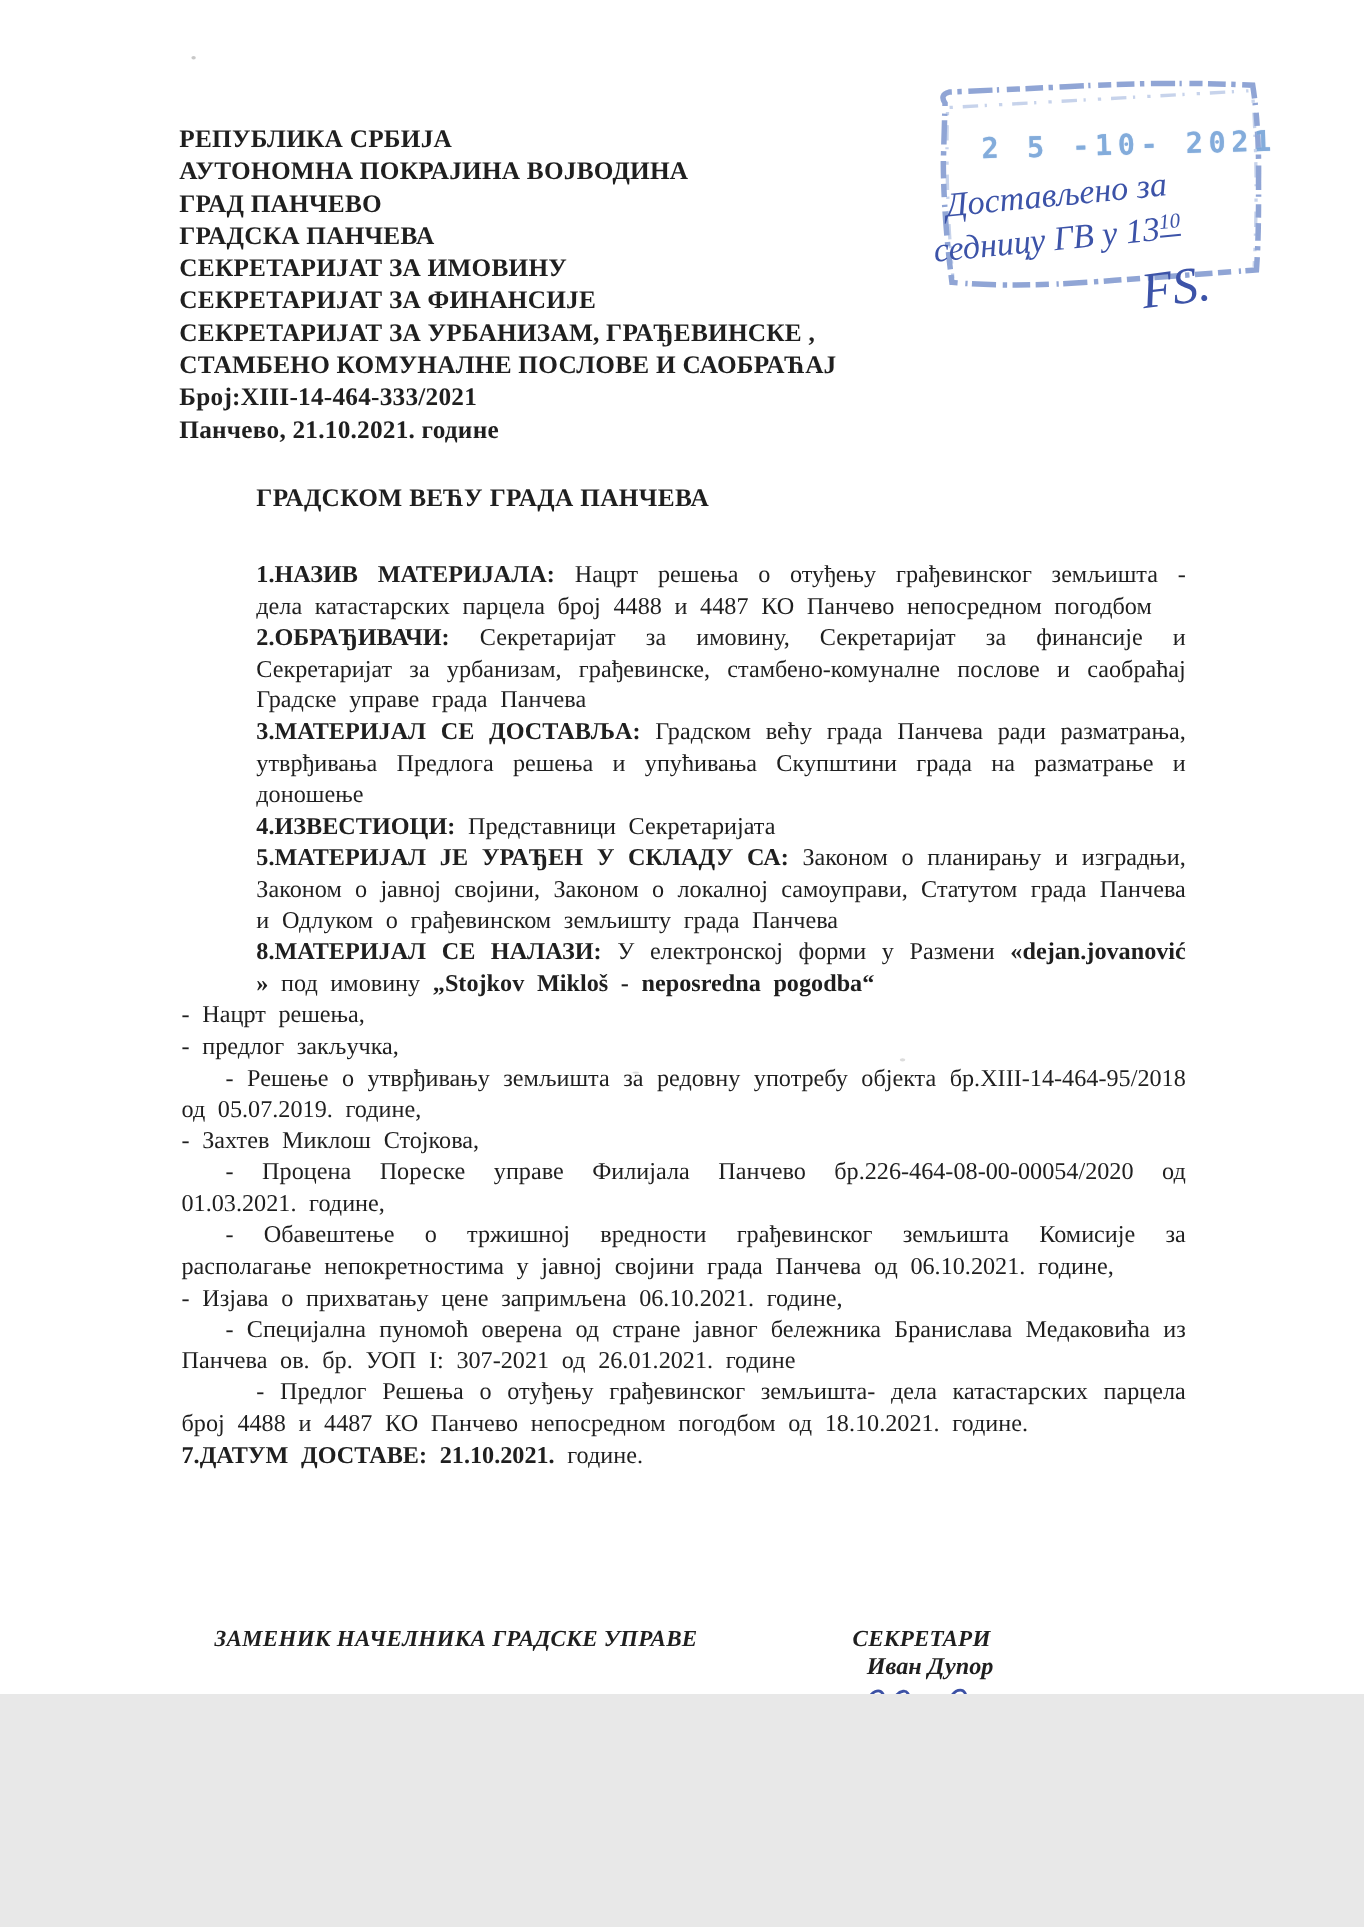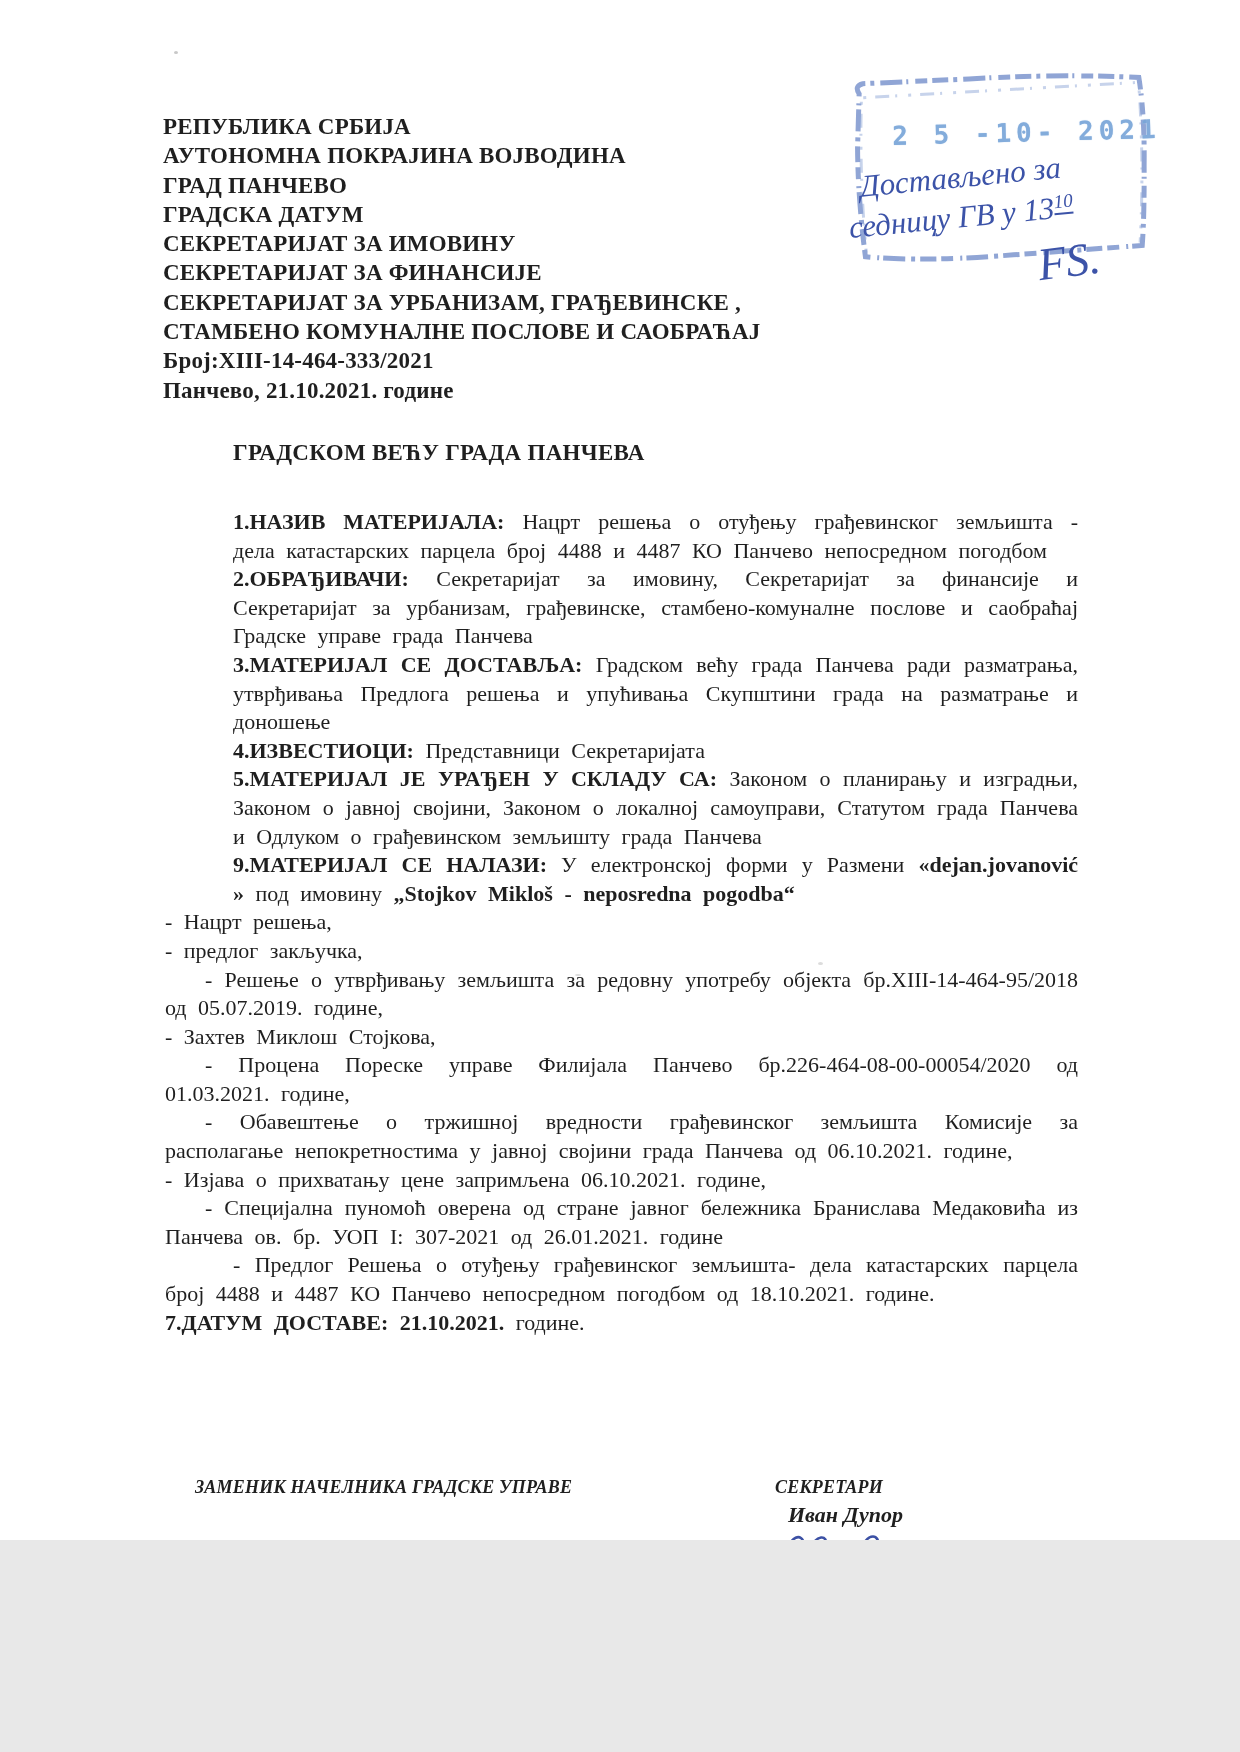--- a/index.html
+++ b/index.html
@@ -48,41 +48,41 @@
   .bodytext p{margin:0;text-align:justify;}
   .bodytext .num{margin-left:68px;}
   .bodytext .lbl{font-weight:bold;}
   .prilog{margin-left:75px;font-weight:bold;}
   .att-short{margin-left:45px;text-align:left !important;}
   .att-short2{margin-left:33px;text-align:center;}
   .att-hang{text-indent:40px;}
   .att-hang-deep{text-indent:68px;}
   .datum{margin-left:68px;text-align:left !important;}
   
-  .sigtitle{position:absolute;font-weight:bold;font-style:italic;font-size:18px;white-space:nowrap;letter-spacing:.2px;}
+  .sigtitle{position:absolute;font-weight:bold;font-style:italic;font-size:21px;white-space:nowrap;letter-spacing:.2px;}
   .signame{position:absolute;font-weight:bold;font-style:italic;font-size:22px;white-space:nowrap;}
   .sig-svg{position:absolute;}
   .sig-svg path{fill:none;stroke:#3c51a5;stroke-width:2.6;stroke-linecap:round;stroke-linejoin:round;}
   
   .artifact{position:absolute;border-radius:50%;background:#9a9a9a;opacity:.55;}
 </style>
 </head>
 <body>
 
 <div class="page">
 
   <div class="artifact" style="left:174px;top:51px;width:4px;height:3px;"></div>
   <div class="artifact" style="left:818px;top:962px;width:5px;height:3px;opacity:.35;"></div>
   <div class="artifact" style="left:575px;top:974px;width:6px;height:2px;opacity:.35;"></div>
 
   <div class="header-block">
     <div>РЕПУБЛИКА СРБИЈА</div>
     <div>АУТОНОМНА ПОКРАЈИНА ВОЈВОДИНА</div>
     <div>ГРАД ПАНЧЕВО</div>
-    <div>ГРАДСКА ДАТУМ</div>
+    <div>ГРАДСКА ПАНЧЕВА</div>
     <div>СЕКРЕТАРИЈАТ ЗА ИМОВИНУ</div>
     <div>СЕКРЕТАРИЈАТ ЗА ФИНАНСИЈЕ</div>
     <div>СЕКРЕТАРИЈАТ ЗА УРБАНИЗАМ, ГРАЂЕВИНСКЕ ,</div>
     <div>СТАМБЕНО КОМУНАЛНЕ ПОСЛОВЕ И САОБРАЋАЈ</div>
     <div>Број:XIII-14-464-333/2021</div>
     <div>Панчево, 21.10.2021. године</div>
   </div>
 
   <div class="stamp-wrap">
     <svg class="stamp-border" width="300" height="190" viewBox="0 0 300 190">
@@ -96,21 +96,21 @@
   </div>
 
   <div class="recipient">ГРАДСКОМ ВЕЋУ ГРАДА ПАНЧЕВА</div>
 
   <div class="bodytext">
     <p class="num"><span class="lbl">1.НАЗИВ МАТЕРИЈАЛА:</span> <span>Нацрт решења о отуђењу грађевинског земљишта - дела катастарских парцела број 4488 и 4487 КО Панчево непосредном погодбом</span></p>
     <p class="num"><span class="lbl">2.ОБРАЂИВАЧИ:</span> <span>Секретаријат за имовину, Секретаријат за финансије и Секретаријат за урбанизам, грађевинске, стамбено-комуналне послове и саобраћај Градске управе града Панчева</span></p>
     <p class="num"><span class="lbl">3.МАТЕРИЈАЛ СЕ ДОСТАВЉА:</span> <span>Градском већу града Панчева ради разматрања, утврђивања Предлога решења и упућивања Скупштини града на разматрање и доношење</span></p>
     <p class="num"><span class="lbl">4.ИЗВЕСТИОЦИ:</span> <span>Представници Секретаријата</span></p>
     <p class="num"><span class="lbl">5.МАТЕРИЈАЛ ЈЕ УРАЂЕН У СКЛАДУ СА:</span> <span>Законом о планирању и изградњи,  Законом о јавној својини, Законом о локалној самоуправи, Статутом града Панчева и Одлуком о грађевинском земљишту града Панчева</span></p>
-    <p class="num"><span class="lbl">9.МАТЕРИЈАЛ СЕ НАЛАЗИ:</span> <span>У електронској форми у Размени</span> <span class="lbl">«dejan.jovanović »</span> <span>под имовину</span> <span class="lbl">„Stojkov Mikloš - neposredna pogodba“</span></p>
+    <p class="num"><span class="lbl">8.МАТЕРИЈАЛ СЕ НАЛАЗИ:</span> <span>У електронској форми у Размени</span> <span class="lbl">«dejan.jovanović »</span> <span>под имовину</span> <span class="lbl">„Stojkov Mikloš - neposredna pogodba“</span></p>
     <p class="att-short">- Нацрт решења,</p>
     <p class="att-short">- предлог закључка,</p>
     <p class="att-hang">- Решење о утврђивању земљишта за редовну употребу објекта бр.XIII-14-464-95/2018 од 05.07.2019. године,</p>
     <p class="att-short">- Захтев Миклош Стојкова,</p>
     <p class="att-hang">- Процена Пореске управе Филијала Панчево бр.226-464-08-00-00054/2020 од 01.03.2021. године,</p>
     <p class="att-hang">- Обавештење о тржишној вредности грађевинског земљишта Комисије за располагање непокретностима у јавној својини града Панчева од 06.10.2021. године,</p>
     <p class="att-short2">- Изјава о прихватању цене запримљена 06.10.2021. године,</p>
     <p class="att-hang">- Специјална пуномоћ оверена од стране јавног бележника Бранислава Медаковића из Панчева ов. бр. УОП I: 307-2021 од 26.01.2021. године</p>
     <p class="att-hang-deep">- Предлог Решења о отуђењу грађевинског земљишта- дела катастарских парцела  број  4488 и 4487 КО Панчево непосредном погодбом  од 18.10.2021. године.</p>
     <p class="datum"><span class="lbl">7.ДАТУМ ДОСТАВЕ: 21.10.2021.</span> <span>године.</span></p>

